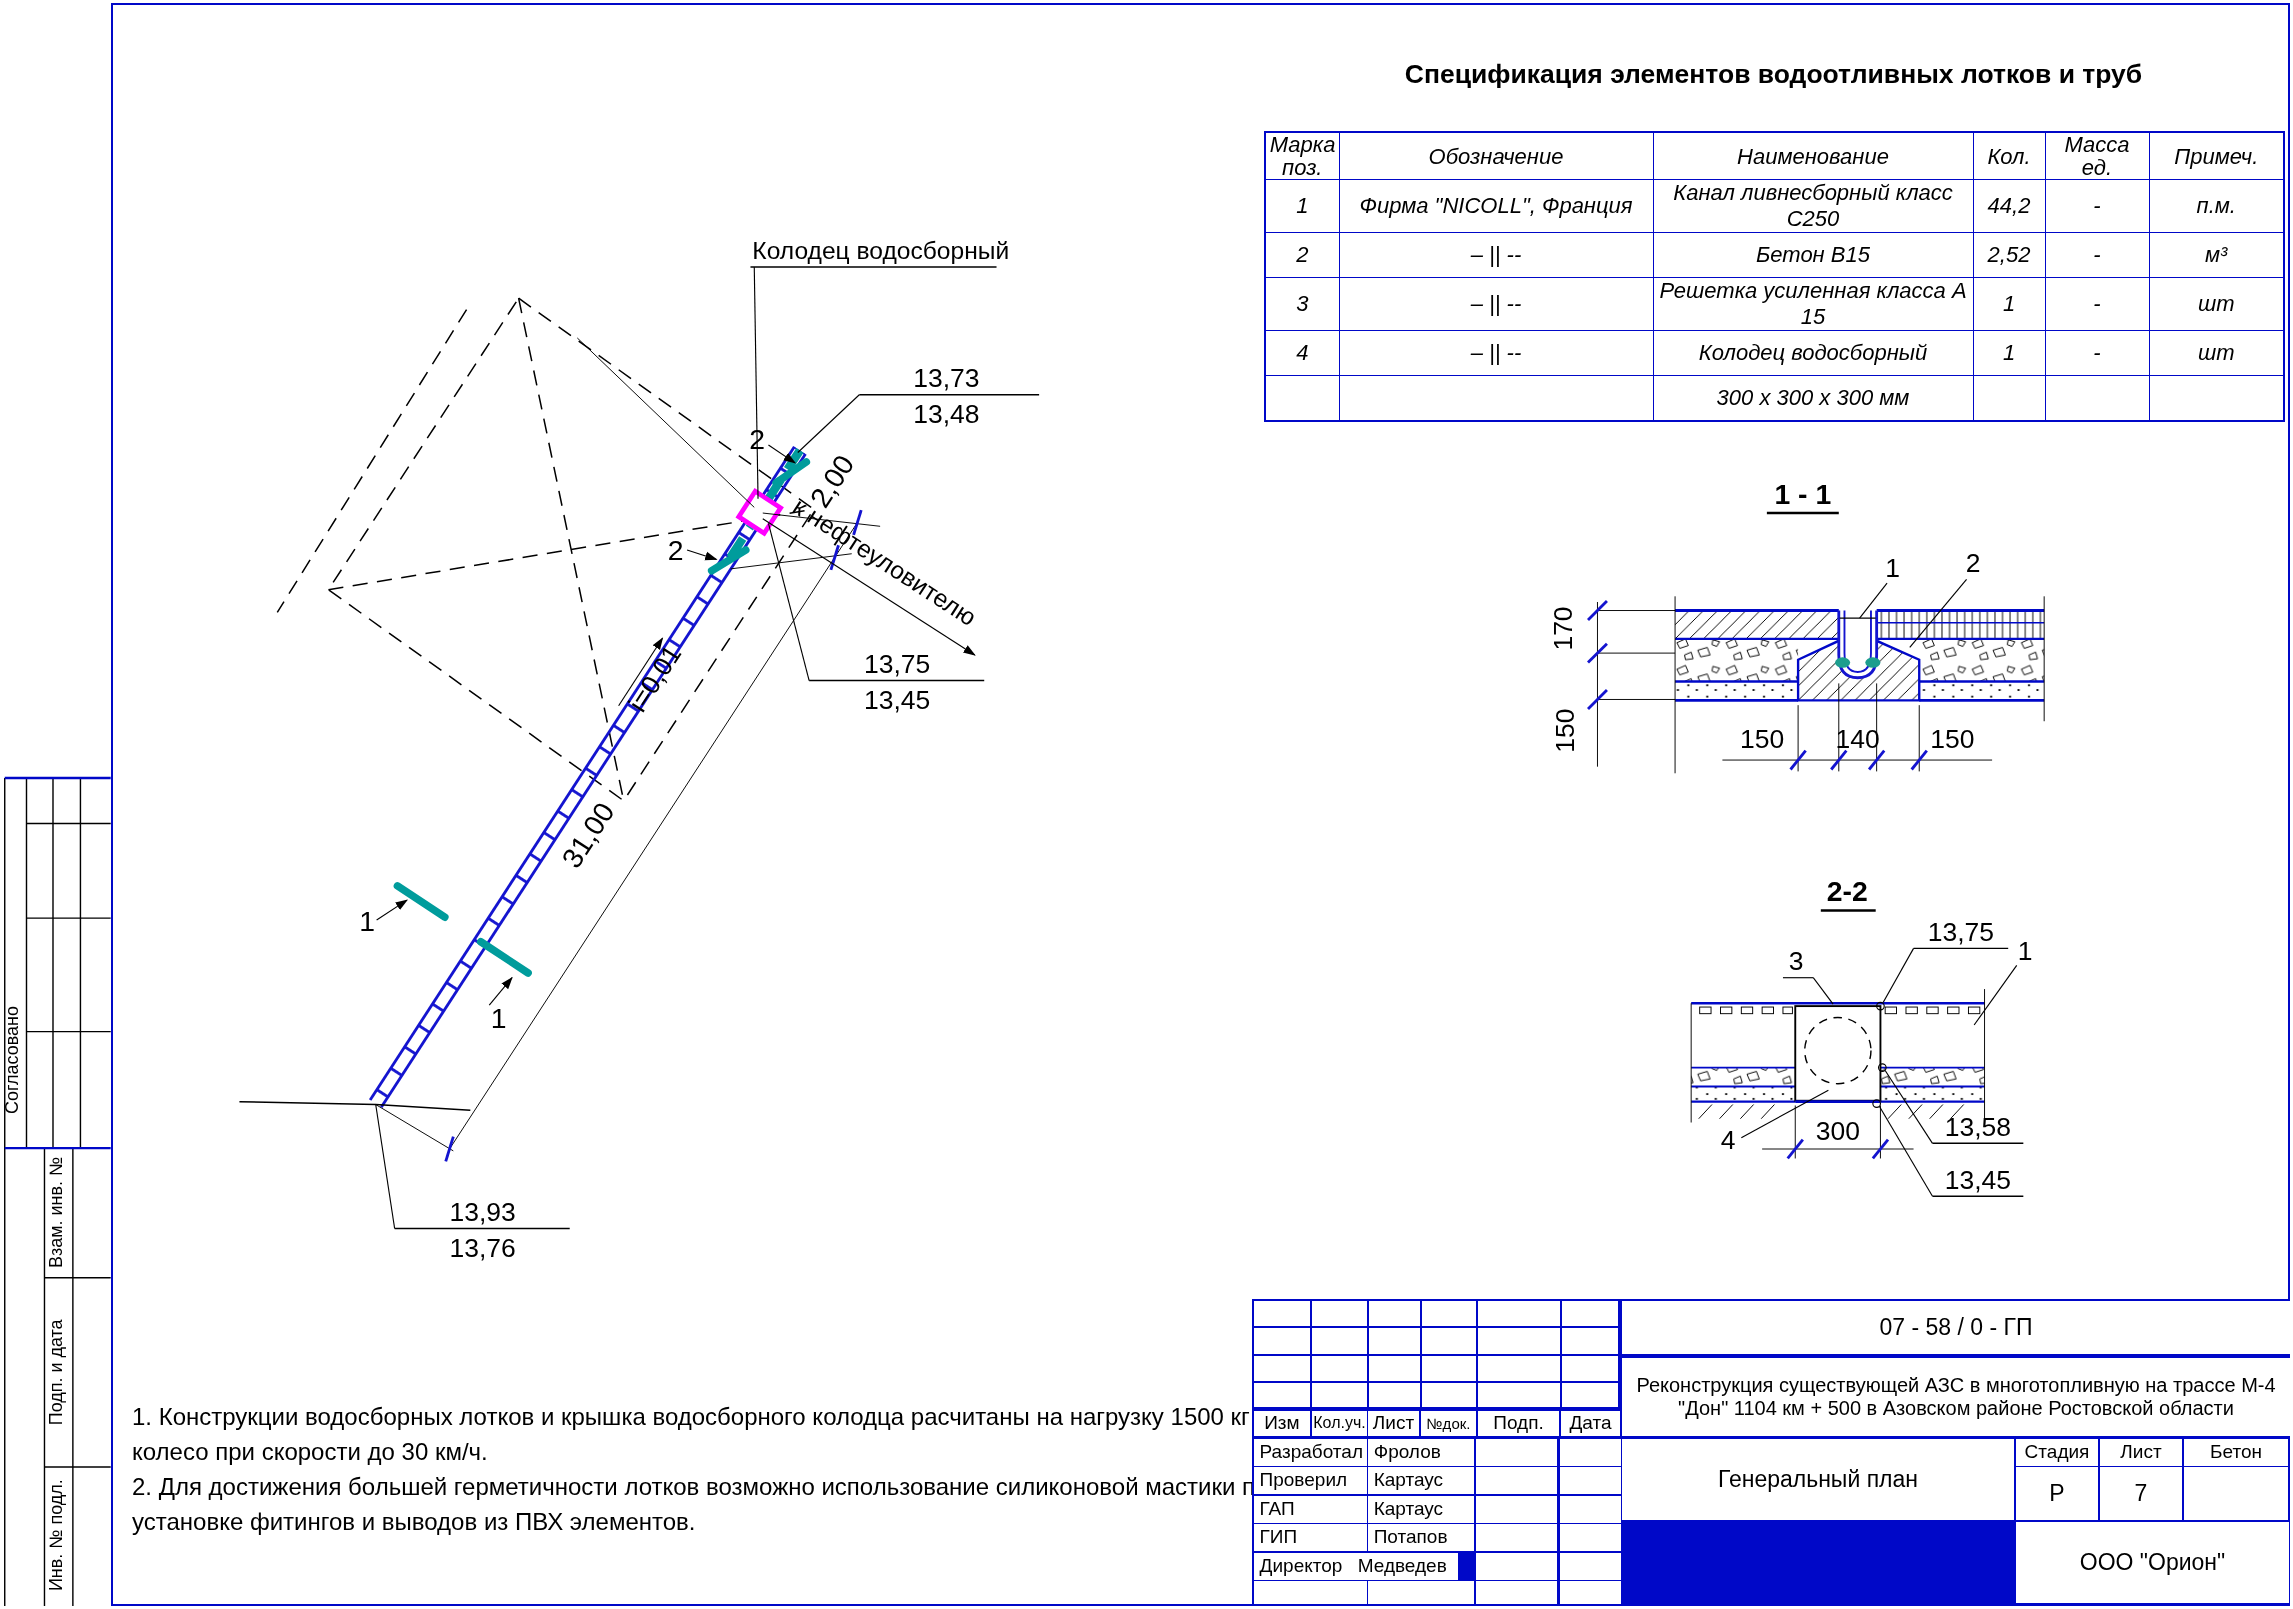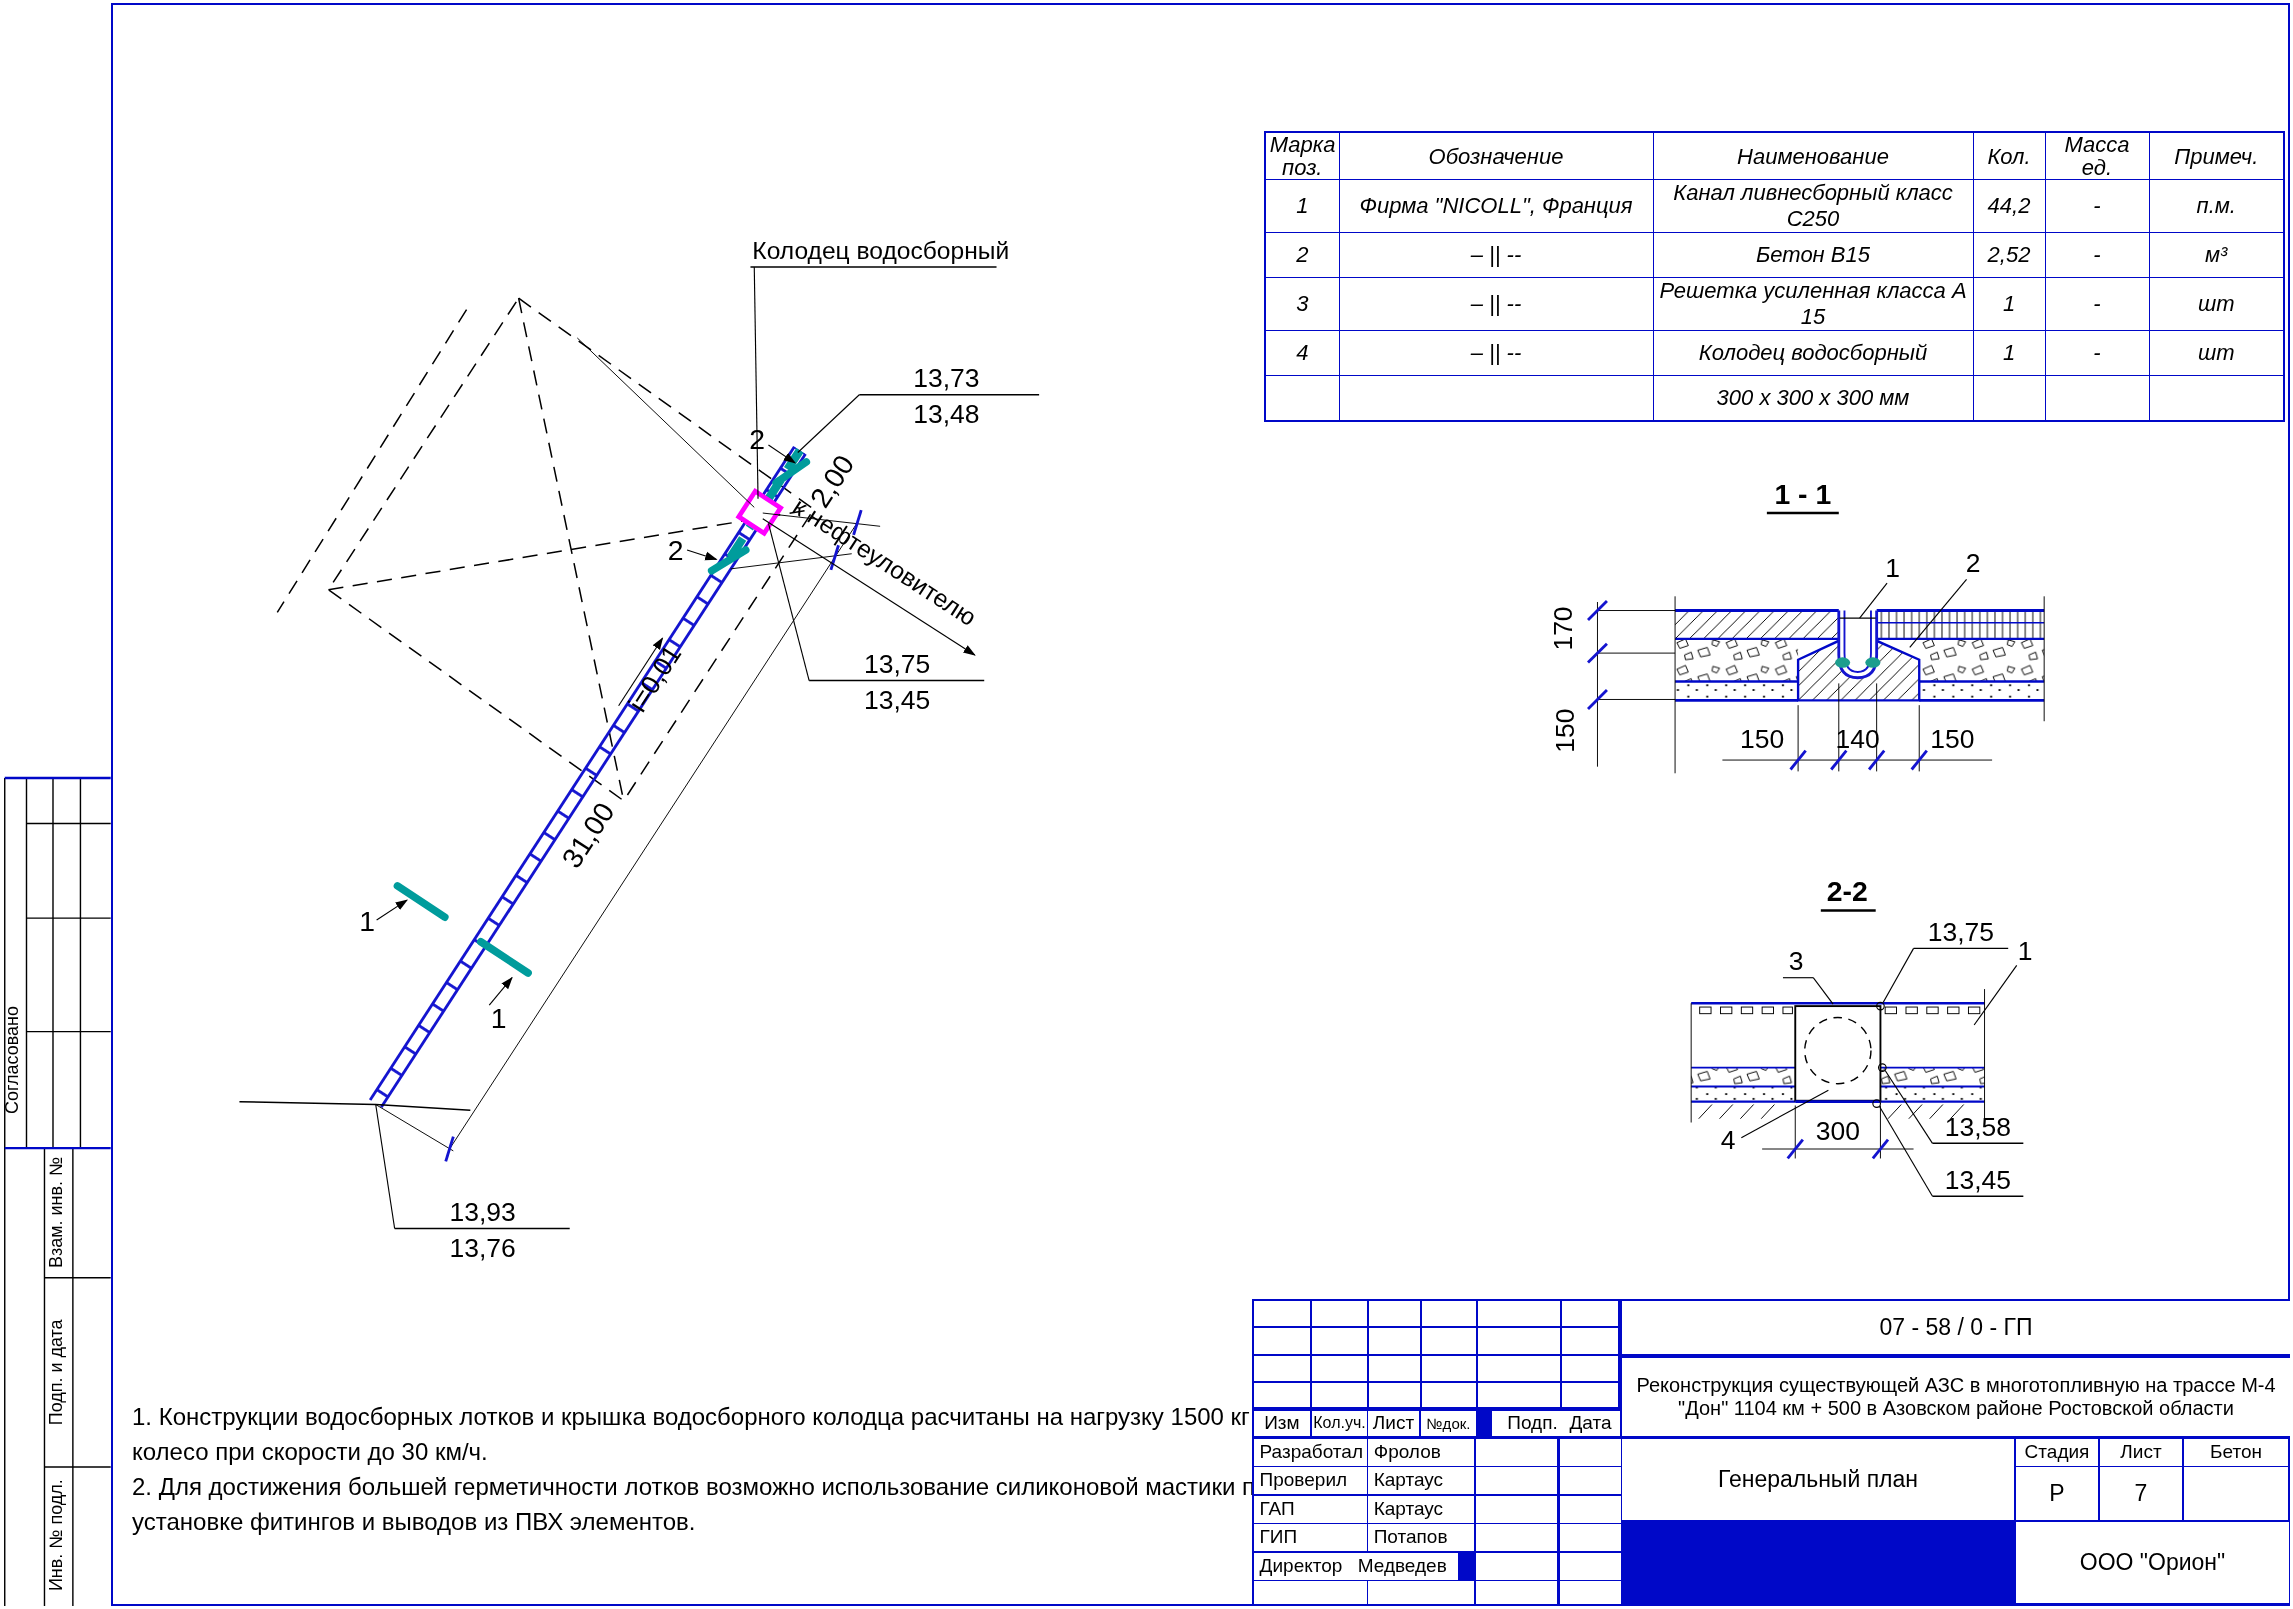--- a/index.html
+++ b/index.html
@@ -327,20 +327,21 @@
         <line x1="5" y1="822" x2="117" y2="822"></line>
         <line x1="5" y1="1213" x2="117" y2="1213"></line>
       </g>
       <text transform="translate(19,1120) rotate(-90)" text-anchor="middle" class="sidebar-text">Согласовано</text>
       <text transform="translate(65,1281) rotate(-90)" text-anchor="middle" class="sidebar-text">Взам. инв. №</text>
       <text transform="translate(65,1450) rotate(-90)" text-anchor="middle" class="sidebar-text">Подп. и дата</text>
       <text transform="translate(65,1622) rotate(-90)" text-anchor="middle" class="sidebar-text">Инв. № подл.</text>
     </g>
   </svg>
 
+  <div class="spec-title">Спецификация элементов водоотливных лотков и труб</div>
 
   <table class="spec">
     <colgroup>
       <col style="width:74px">
         <col style="width:314px">
         <col style="width:320px">
       <col style="width:72px">
         <col style="width:104px">
         <col style="width:135px">
     </colgroup>
@@ -413,21 +414,21 @@
       <div class="ln" style="left:306px;top:0;width:1.9px;height:106px"></div>
       <div class="ln" style="left:0;top:25.6px;width:364px;height:1.9px"></div>
       <div class="ln" style="left:0;top:53px;width:364px;height:1.9px"></div>
       <div class="ln" style="left:0;top:80px;width:364px;height:1.9px"></div>
     </div>
 
     <div class="c" style="left:1.9px;top:112px;width:56px;height:24.6px">Изм</div>
     <div class="c" style="left:60px;top:112px;width:55px;height:24.6px;font-size:16px">Кол.уч.</div>
     <div class="c" style="left:116px;top:112px;width:51px;height:24.6px">Лист</div>
     <div class="c" style="left:169px;top:112px;width:55px;height:24.6px;font-size:15px">№док.</div>
-    <div class="c" style="left:240px;top:112px;width:81px;height:24.6px">Подп.</div>
+    <div class="c" style="left:226px;top:112px;width:81px;height:24.6px">Подп.</div>
     <div class="c" style="left:309px;top:112px;width:59px;height:24.6px">Дата</div>
 
     <div class="c lft" style="left:1.9px;top:140px;width:113px;height:26.5px">Разработал</div>
     <div class="c lft" style="left:116px;top:140px;width:106px;height:26.5px">Фролов</div>
     <div class="c" style="left:224px;top:140px;width:81px;height:26.5px"></div>
     <div class="c" style="left:308px;top:140px;width:61px;height:26.5px"></div>
     <div class="c lft" style="left:1.9px;top:168px;width:113px;height:26.5px">Проверил</div>
     <div class="c lft" style="left:116px;top:168px;width:106px;height:26.5px">Картаус</div>
     <div class="c" style="left:224px;top:168px;width:81px;height:26.5px"></div>
     <div class="c" style="left:308px;top:168px;width:61px;height:26.5px"></div>

